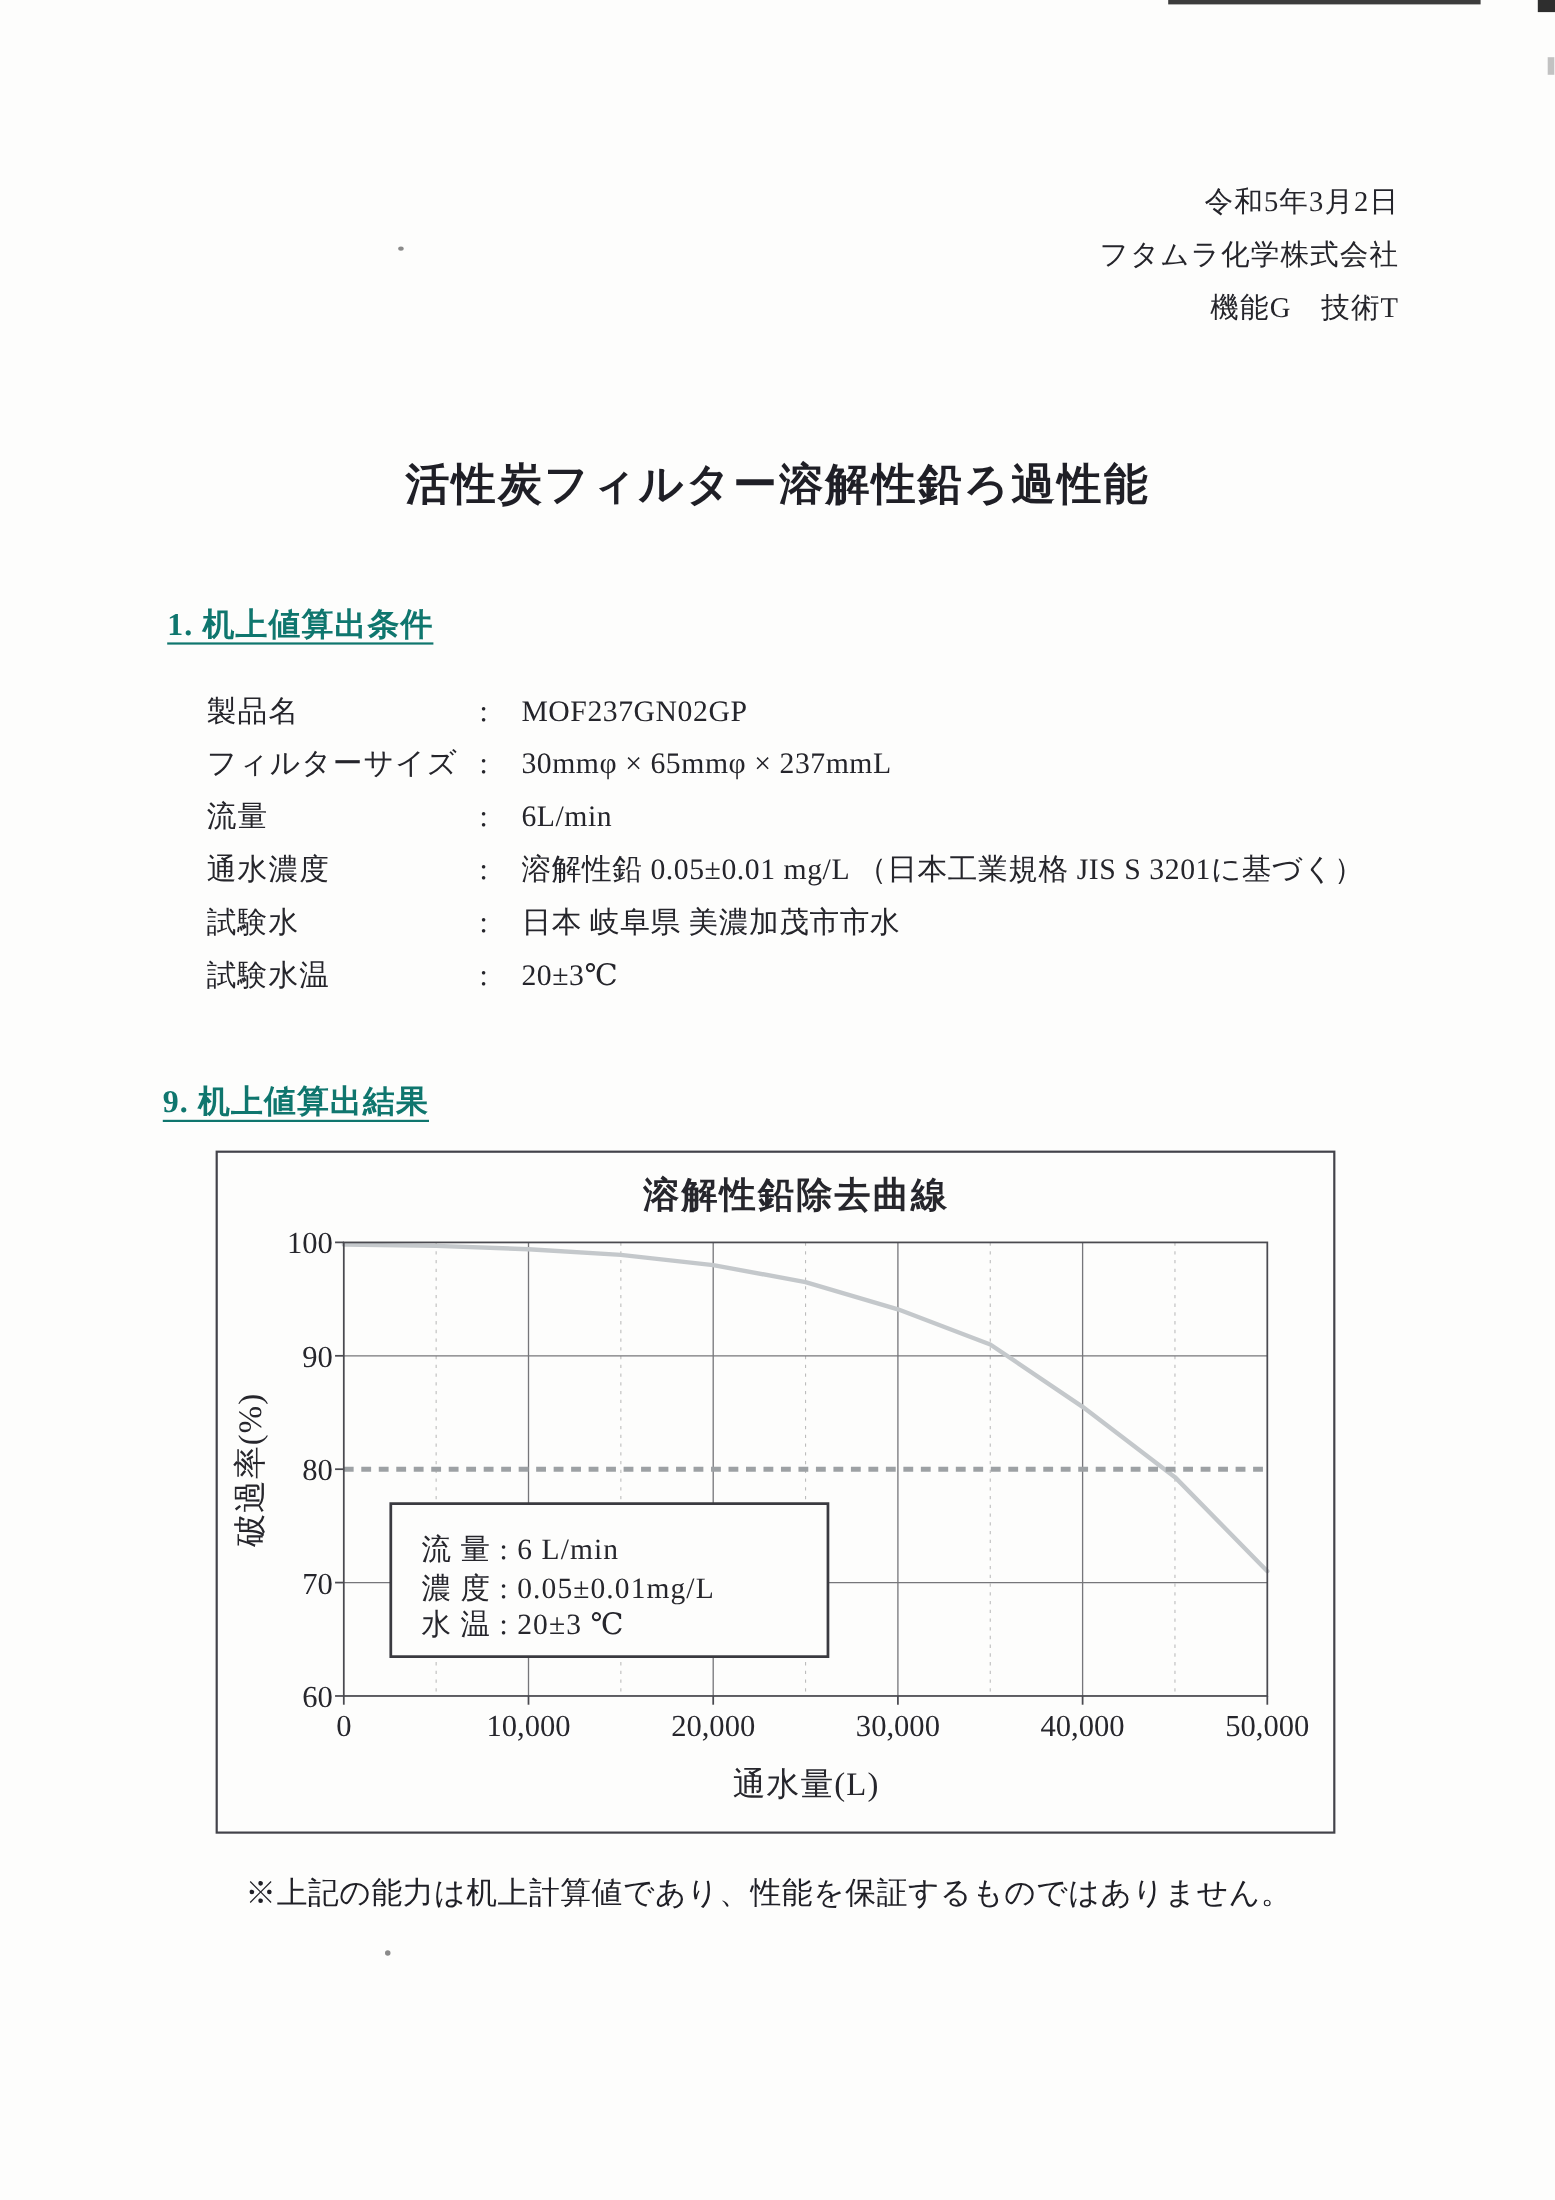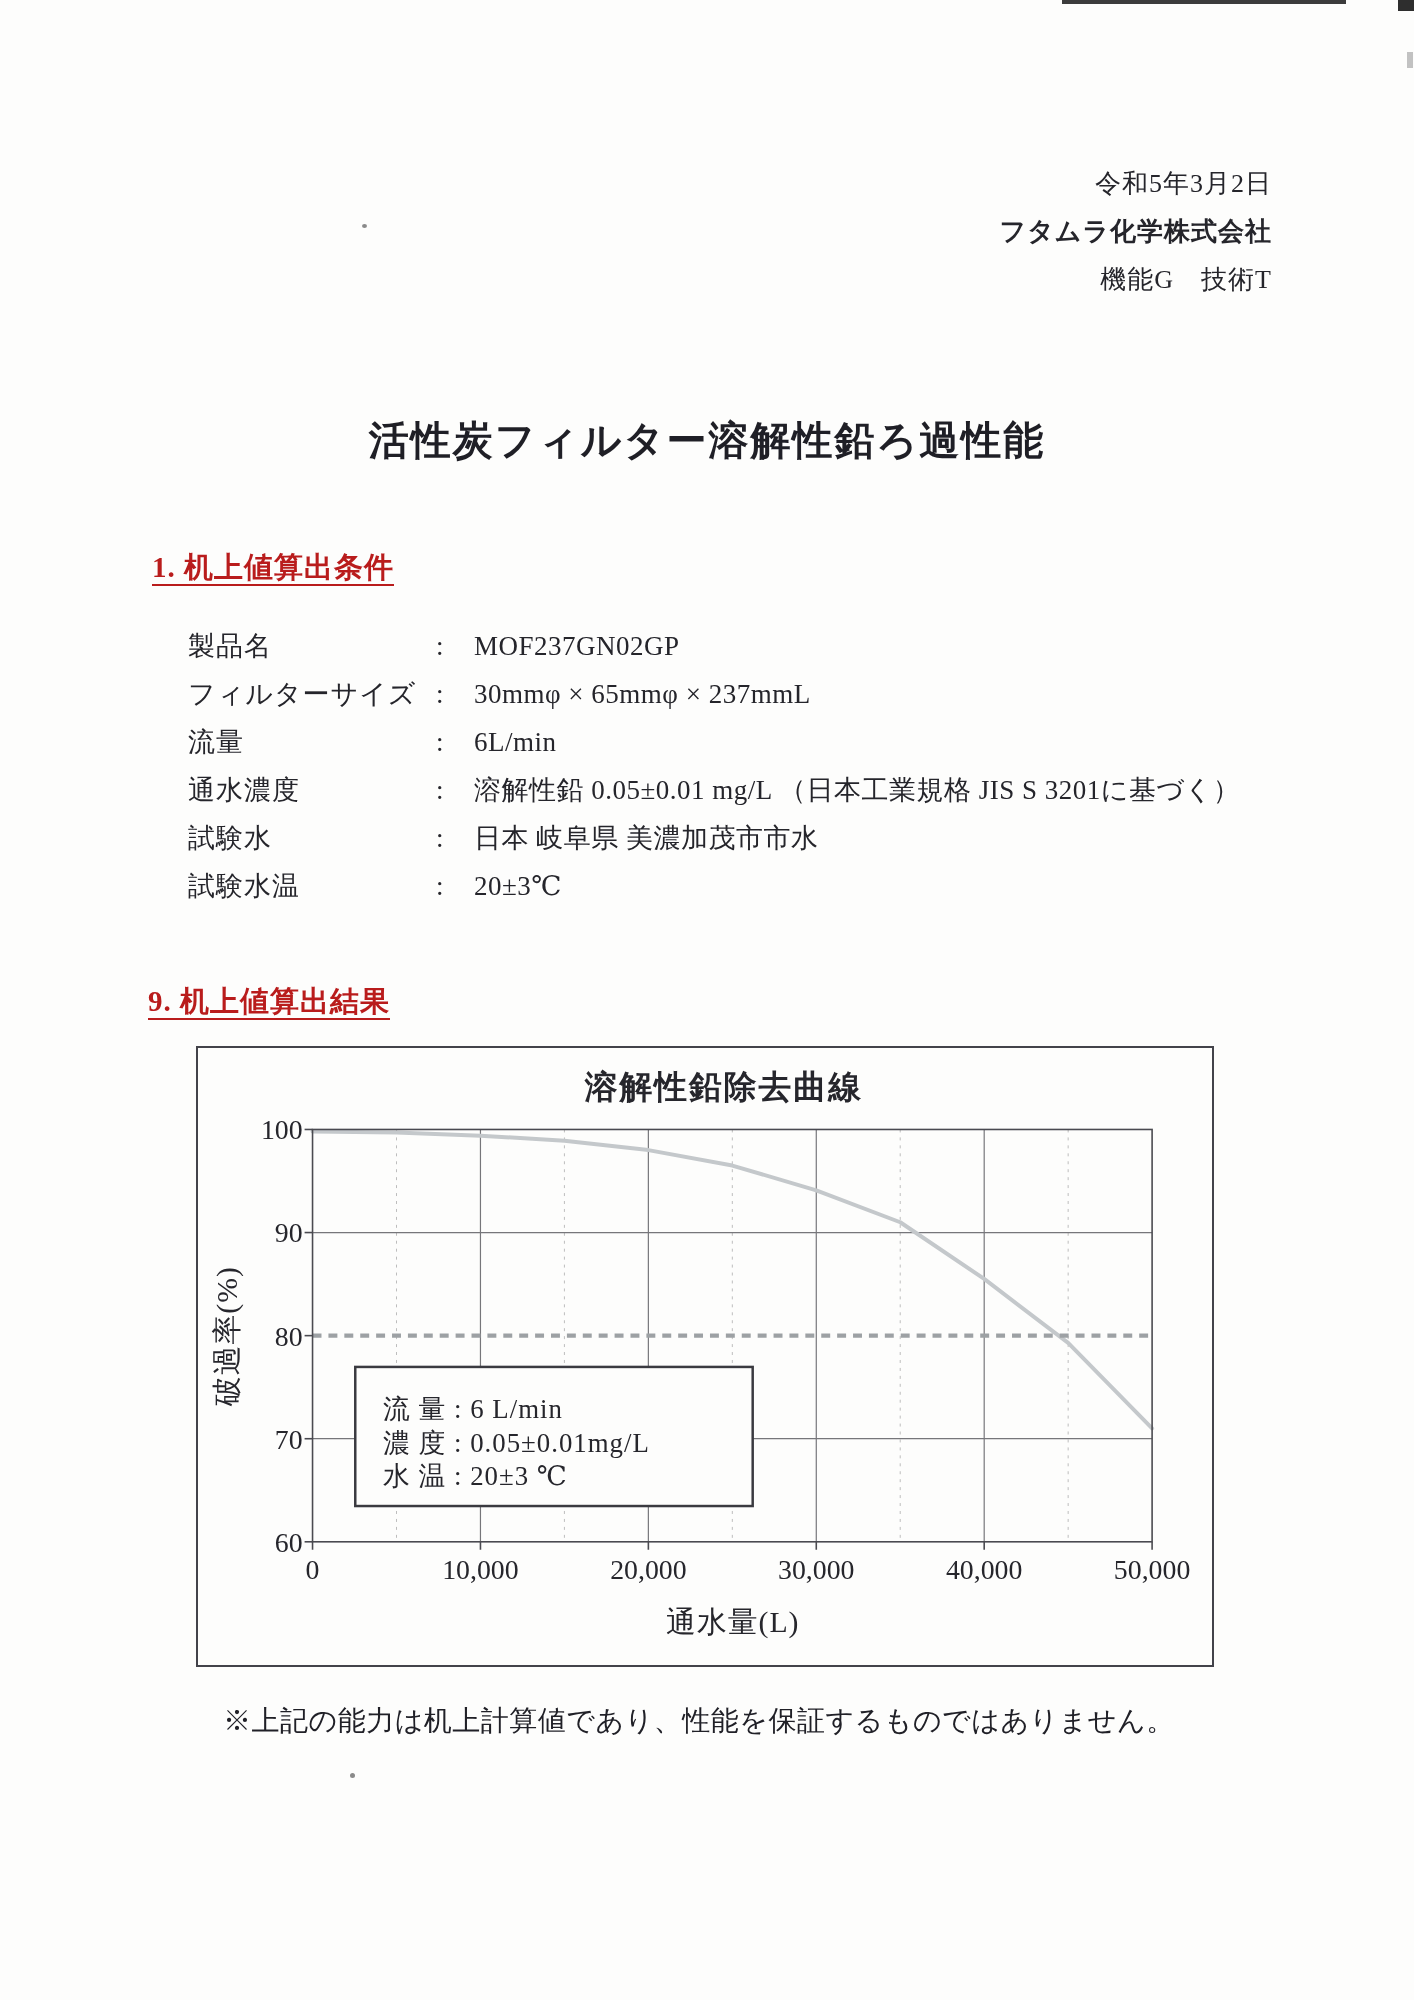--- a/index.html
+++ b/index.html
@@ -13,29 +13,29 @@
   .artifact{position:absolute;}
   #scan-bar-top{left:1062px;top:0;width:284px;height:4px;background:#3c3c3c;}
   #scan-corner{left:1398px;top:0;width:16px;height:11px;background:#2e2e2e;}
   #scan-edge-tick{left:1407px;top:52px;width:6px;height:16px;background:#c2c2c2;}
   .speck{position:absolute;background:#8a8a8a;border-radius:50%;}
 
   #header-block{
     position:absolute;top:160px;right:142px;text-align:right;
   }
   #header-block .hline{line-height:48px;font-size:26px;letter-spacing:1px;}
-  #header-company{font-size:27px;font-weight:bold;}
+  #header-company{font-size:27px;}
 
   #doc-title{
     position:absolute;top:376px;left:0;width:1414px;text-align:center;
     font-size:40px;font-weight:bold;letter-spacing:2px;color:#1f1f26;margin-top:37px;
   }
 
   .section-heading{
-    position:absolute;font-size:29px;font-weight:bold;color:#b91c1c;
+    position:absolute;font-size:29px;font-weight:bold;color:#0f766e;
     text-decoration:underline;text-underline-offset:7px;
     text-decoration-thickness:2px;letter-spacing:1px;
   }
   #section1-heading{left:152px;top:548px;}
   #section2-heading{left:148px;top:982px;}
 
   #conditions{position:absolute;left:188px;top:622px;width:1100px;}
   .cond-row{display:flex;height:48px;align-items:center;font-size:27px;}
   .cond-label{width:248px;flex:none;letter-spacing:1px;}
   .cond-colon{width:38px;flex:none;text-align:left;}

